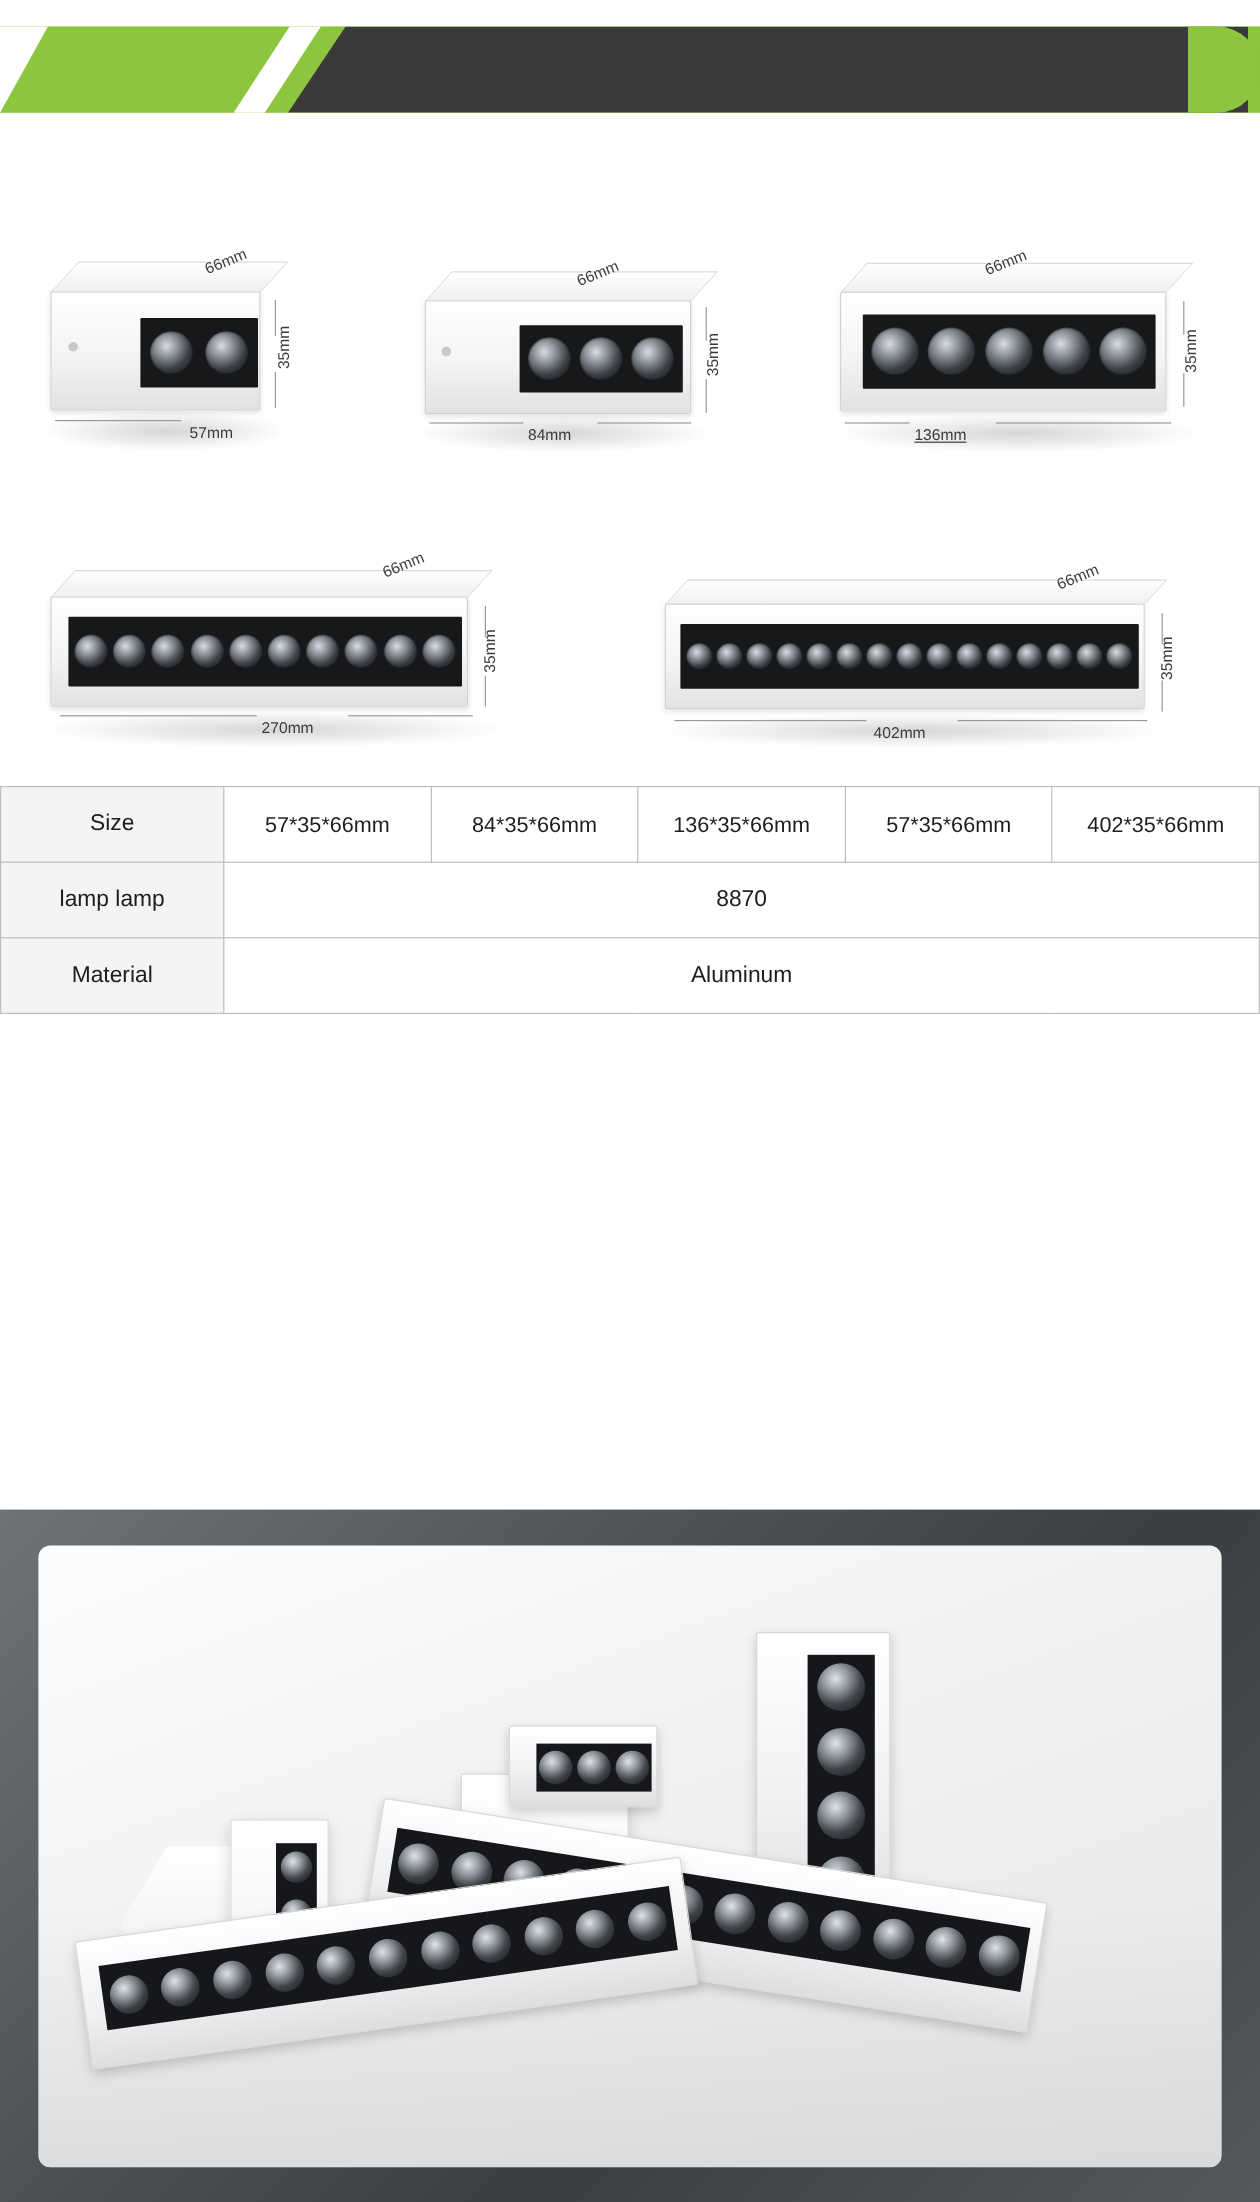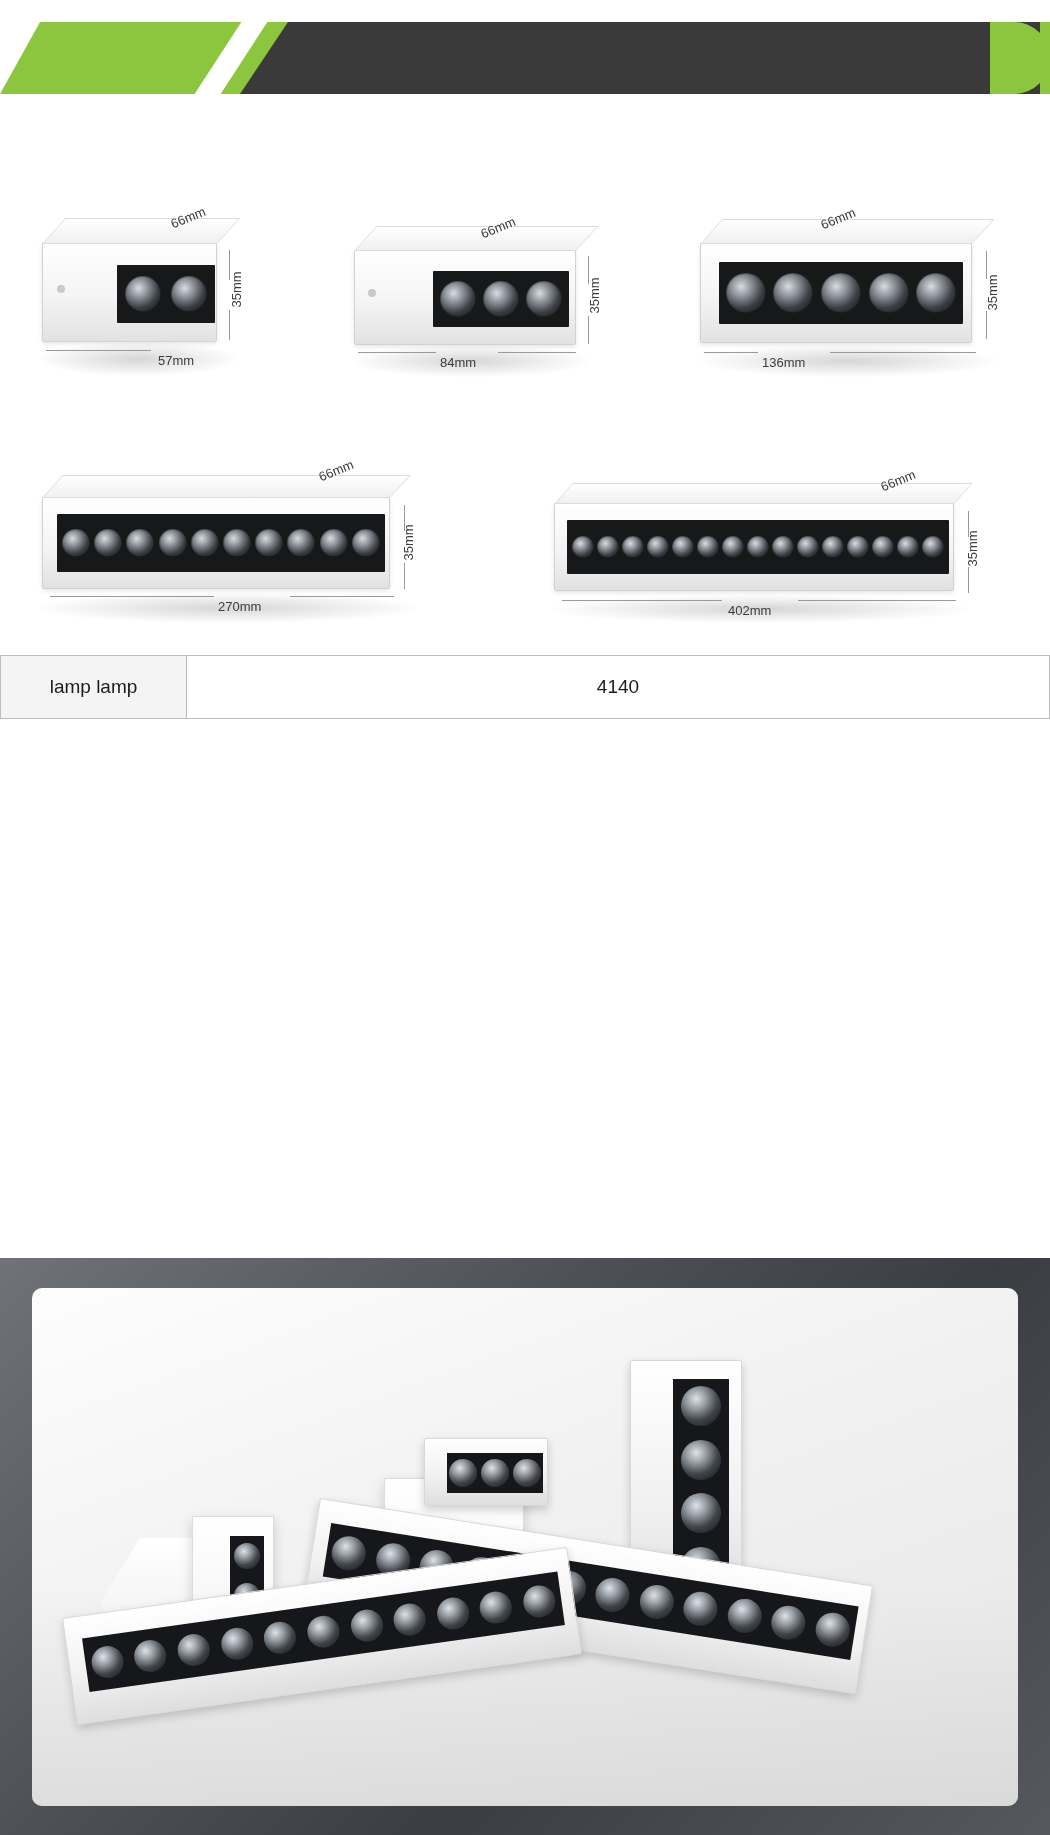--- a/index.html
+++ b/index.html
@@ -267,21 +267,21 @@
         <div class="led" style="width:40px;height:40px;"></div>
         <div class="led" style="width:40px;height:40px;"></div>
         <div class="led" style="width:40px;height:40px;"></div>
         <div class="led" style="width:40px;height:40px;"></div>
         <div class="led" style="width:40px;height:40px;"></div>
       </div>
     </div>
     <div style="position:absolute;left:10px;top:26px;width:272px;height:25px;background:linear-gradient(180deg,#ffffff,#f0f0f0);border:1px solid #dcdcdc;transform:skewX(-42deg);transform-origin:bottom left;"></div>
     <div class="dim skew" style="left:130px; top:18px;">66mm</div>
     <div class="dim rot" style="left:284px; top:92px;">35mm</div>
-    <div class="dim" style="left:72px; top:162px;">136mm</div>
+    <div class="dim" style="left:72px; top:162px;text-decoration:underline;">136mm</div>
     <div class="leader" style="left:14px; top:159px; width:54px; height:1px;"></div>
     <div class="leader" style="left:140px; top:159px; width:146px; height:1px;"></div>
     <div class="leader" style="left:296px; top:58px; width:1px; height:28px;"></div>
     <div class="leader" style="left:296px; top:118px; width:1px; height:28px;"></div>
   </div>
 
   <div class="fixture" style="left:28px; top:320px; width:420px; height:200px;">
     <div class="shadow-ell" style="left:10px; top:158px; width:380px; height:30px;"></div>
     <div class="fx-body" style="left:14px; top:62px; width:348px; height:92px;">
       <div class="fx-face" style="left:14px; top:16px; width:328px; height:58px;">
@@ -337,22 +337,34 @@
     <div class="leader" style="left:428px; top:66px; width:1px; height:26px;"></div>
     <div class="leader" style="left:428px; top:122px; width:1px; height:26px;"></div>
   </div>
 
 </div>
 
 <div class="table-wrap">
   <table class="spec">
     <tbody>
       <tr>
+        <td class="label">Size</td>
+        <td class="size-cell">57*35*66mm</td>
+        <td class="size-cell">84*35*66mm</td>
+        <td class="size-cell">136*35*66mm</td>
+        <td class="size-cell">57*35*66mm</td>
+        <td class="size-cell">402*35*66mm</td>
+      </tr>
+      <tr>
         <td class="label">lamp lamp</td>
-        <td colspan="5">4140</td>
+        <td colspan="5">8870</td>
+      </tr>
+      <tr>
+        <td class="label">Material</td>
+        <td colspan="5">Aluminum</td>
       </tr>
     </tbody>
   </table>
 </div>
 
 <div class="photo">
   <div class="photo-inner">
     <div class="photo-floor"></div>
 
     <div class="phex" style="left:68px; top:250px; width:160px; height:130px;"></div>

